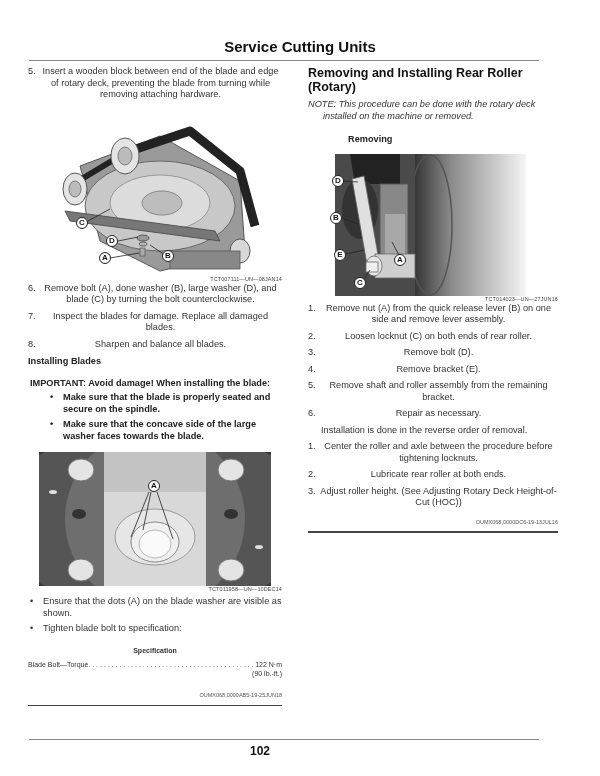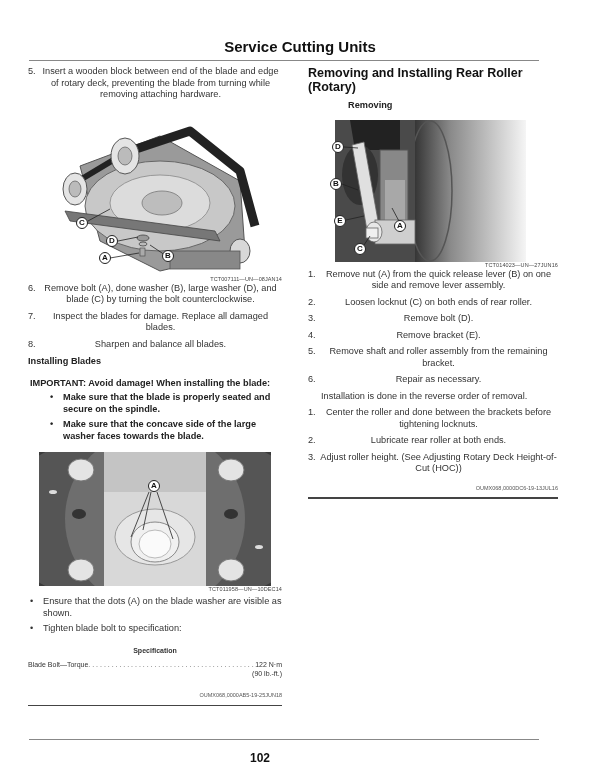--- a/index.html
+++ b/index.html
@@ -7,21 +7,21 @@
     body { font-family: "Liberation Sans", sans-serif; color: #222; position: relative; }
 
     .page-title {
       position: absolute; left: 0; top: 38px; width: 600px; text-align: center;
       font-size: 15px; font-weight: bold; color: #111;
     }
     .rule-top { position: absolute; left: 29px; top: 60px; width: 510px; height: 1px; background: #888; }
     .rule-bottom { position: absolute; left: 29px; top: 739px; width: 510px; height: 1px; background: #888; }
     .page-number {
       position: absolute; left: 0; top: 744px; width: 520px; text-align: center;
-      font-size: 12px; font-weight: bold; color: #111; margin-top: 7px;
+      font-size: 12px; font-weight: bold; color: #111;
     }
 
     .col { position: absolute; top: 66px; font-size: 9.2px; line-height: 11.5px; color: #333; }
     .col-left { left: 28px; width: 254px; }
     .col-right { left: 308px; width: 250px; }
 
     .step { display: flex; margin-bottom: 5px; }
     .step .num { width: 11px; flex: none; }
     .step .txt { flex: 1; text-align: center; }
 
@@ -180,20 +180,21 @@
     </div>
     <div class="spec-alt">(90 lb.-ft.)</div>
   </div>
 
   <div class="ref-code">OUMX068,0000AB5-19-25JUN18</div>
   <div class="ref-rule"></div>
 </div>
 
 <div class="col col-right">
   <div class="section-title">Removing and Installing Rear Roller (Rotary)</div>
+  <div class="note">NOTE: This procedure can be done with the rotary deck installed on the machine or removed.</div>
   <div class="subhead" style="margin-bottom:8px;padding-left:40px;">Removing</div>
 
   <div class="figure" style="width:196px;height:142px;margin-left:22px;margin-right:0;">
     <svg width="196" height="142" viewBox="0 0 196 142">
       <rect x="0" y="0" width="196" height="142" fill="#fff"></rect>
       <defs>
         <linearGradient id="rollerGrad" x1="0" x2="1" y1="0" y2="0">
           <stop offset="0" stop-color="#2a2a2a"></stop>
           <stop offset="0.35" stop-color="#8a8a8a"></stop>
           <stop offset="1" stop-color="#f5f5f5"></stop>
@@ -250,21 +251,21 @@
   </div>
   <div class="step">
     <span class="num">6.</span>
     <span class="txt">Repair as necessary.</span>
   </div>
 
   <div style="margin-bottom:5px;padding-left:13px;">Installation is done in the reverse order of removal.</div>
 
   <div class="step">
     <span class="num">1.</span>
-    <span class="txt">Center the roller and done between the brackets before tightening locknuts.</span>
+    <span class="txt">Center the roller and axle between the procedure before tightening locknuts.</span>
   </div>
   <div class="step">
     <span class="num">2.</span>
     <span class="txt">Lubricate rear roller at both ends.</span>
   </div>
   <div class="step">
     <span class="num">3.</span>
     <span class="txt">Adjust roller height. (See Adjusting Rotary Deck Height-of-Cut (HOC))</span>
   </div>
 

